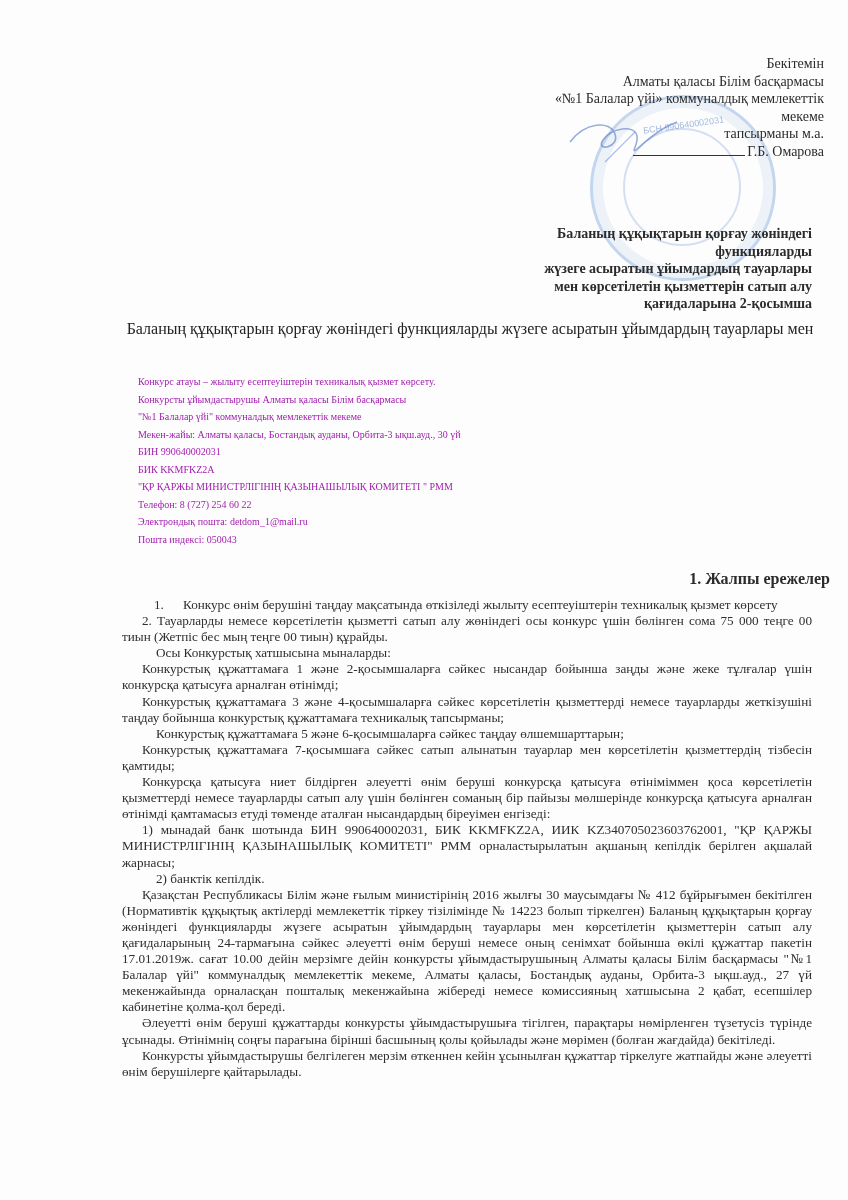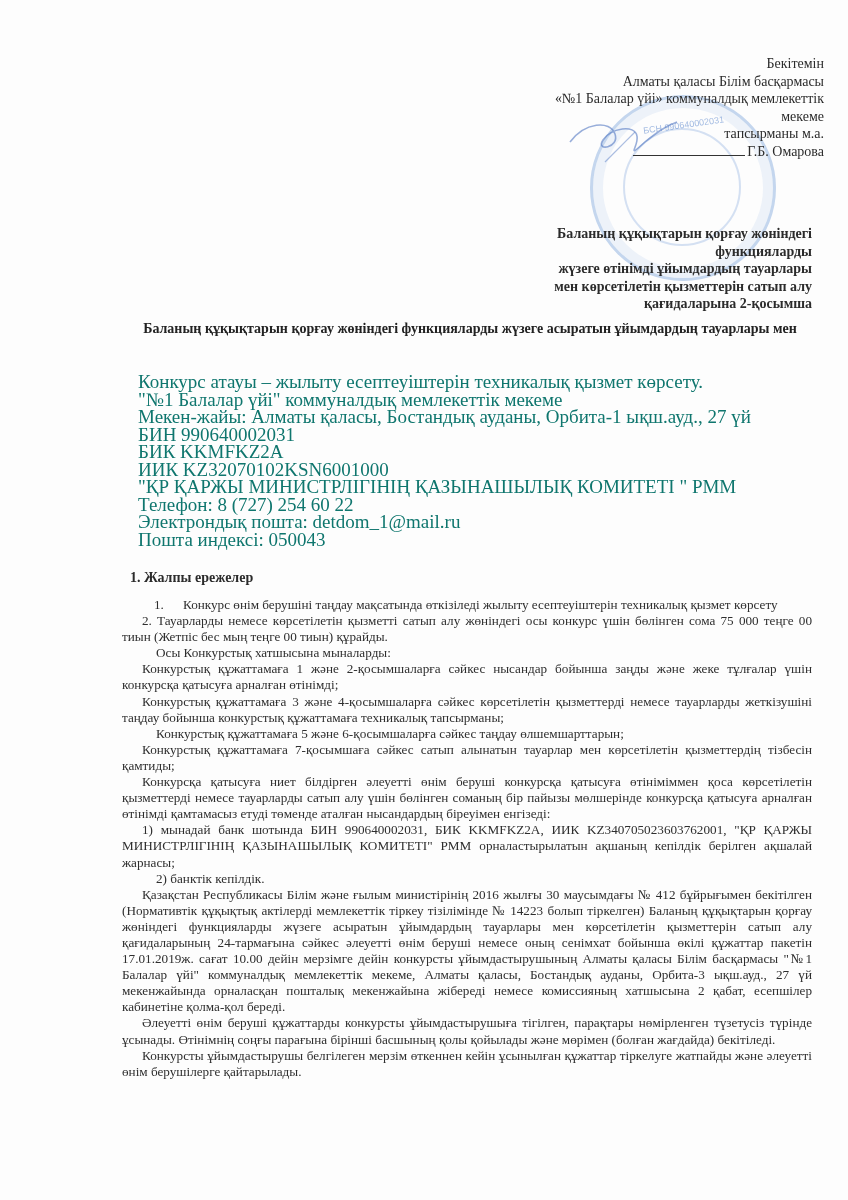--- a/index.html
+++ b/index.html
@@ -23,29 +23,29 @@
     box-shadow: inset 0 0 0 10px rgba(120,165,225,0.12);
   }
   .stamp-inner {
     position: absolute; left: 30px; top: 30px; width: 114px; height: 114px; border-radius: 50%;
     border: 2px solid rgba(90,140,210,0.25);
   }
   .stamp-text { position: absolute; left: 50px; top: 22px; font-size: 9px; color: rgba(70,120,200,0.5); font-family: "Liberation Sans", sans-serif; transform: rotate(-8deg); }
   .signature { position: absolute; left: 565px; top: 112px; width: 120px; height: 60px; }
   .title {
     position: absolute; left: 120px; top: 320px; width: 700px; text-align: center;
-    font-weight: bold; font-size: 14px; line-height: 17px; color: #222;
+    font-weight: normal; font-size: 16px; line-height: 17px; color: #222;
   }
   .requisites {
     position: absolute; left: 138px; top: 373px; width: 620px;
-    font-size: 19px; line-height: 17.5px; color: #0f766e;
+    font-size: 10px; line-height: 17.5px; color: #a21caf;
   }
   .section-head {
-    position: absolute; left: 130px; top: 570px; width: 700px; text-align: left;
-    font-weight: bold; font-size: 14px;
+    position: absolute; left: 130px; top: 570px; width: 700px; text-align: right;
+    font-weight: bold; font-size: 16px;
   }
   .body-text {
     position: absolute; left: 136px; top: 597px; width: 676px;
     font-size: 13.2px; line-height: 16.1px; text-align: justify; color: #2e2e2e;
   }
   .body-text p { margin: 0; text-indent: 20px; }
   .body-text p.num { text-indent: 0; padding-left: 47px; position: relative; }
   .body-text p.num .n { position: absolute; left: 18px; }
   .body-text p.np { text-indent: 0; margin-left: -14px; text-indent: 20px; }
 </style>
@@ -69,36 +69,36 @@
     <div>Алматы қаласы Білім басқармасы</div>
     <div>«№1 Балалар үйі» коммуналдық мемлекеттік</div>
     <div>мекеме</div>
     <div>тапсырманы м.а.</div>
     <div><span class="sign-line"></span><span>Г.Б. Омарова</span></div>
   </div>
 
   <div class="annex">
     <div>Баланың құқықтарын қорғау жөніндегі</div>
     <div>функцияларды</div>
-    <div>жүзеге өтінімді ұйымдардың тауарлары</div>
+    <div>жүзеге асыратын ұйымдардың тауарлары</div>
     <div>мен көрсетілетін қызметтерін сатып алу</div>
     <div>қағидаларына 2-қосымша</div>
   </div>
 
   <div class="title">
     <div>Баланың құқықтарын қорғау жөніндегі функцияларды жүзеге асыратын ұйымдардың тауарлары мен</div>
   </div>
 
   <div class="requisites">
     <div>Конкурс атауы – жылыту есептеуіштерін техникалық қызмет көрсету.</div>
+    <div>Конкурсты ұйымдастырушы Алматы қаласы Білім басқармасы</div>
     <div>"№1 Балалар үйі" коммуналдық мемлекеттік мекеме</div>
-    <div>Мекен-жайы:  Алматы қаласы, Бостандық ауданы, Орбита-1 ықш.ауд., 27 үй</div>
+    <div>Мекен-жайы:  Алматы қаласы, Бостандық ауданы, Орбита-3 ықш.ауд., 30 үй</div>
     <div>БИН 990640002031</div>
     <div>БИК KKMFKZ2A</div>
-    <div>ИИК  KZ32070102KSN6001000</div>
     <div>"ҚР ҚАРЖЫ МИНИСТРЛІГІНІҢ ҚАЗЫНАШЫЛЫҚ КОМИТЕТІ " РММ</div>
     <div>Телефон: 8 (727) 254 60 22</div>
     <div>Электрондық пошта: detdom_1@mail.ru</div>
     <div>Пошта индексі: 050043</div>
   </div>
 
   <div class="section-head">1.   Жалпы ережелер</div>
 
   <div class="body-text">
     <p class="num"><span class="n">1.</span><span>Конкурс өнім берушіні таңдау мақсатында өткізіледі жылыту есептеуіштерін техникалық қызмет көрсету</span></p>

